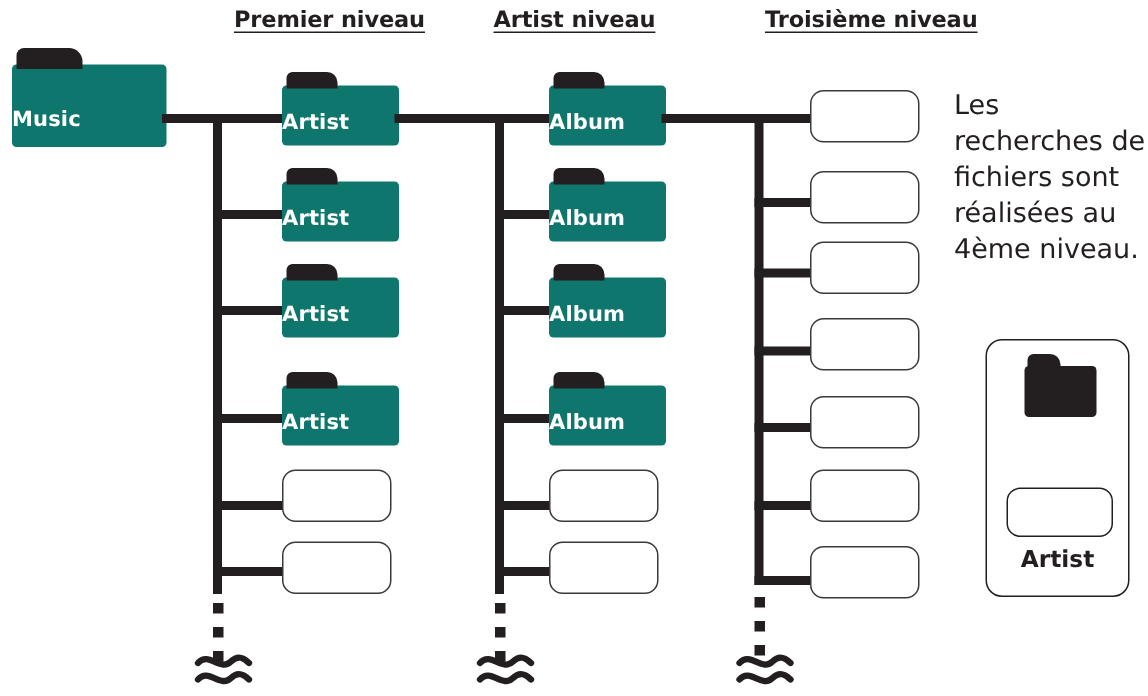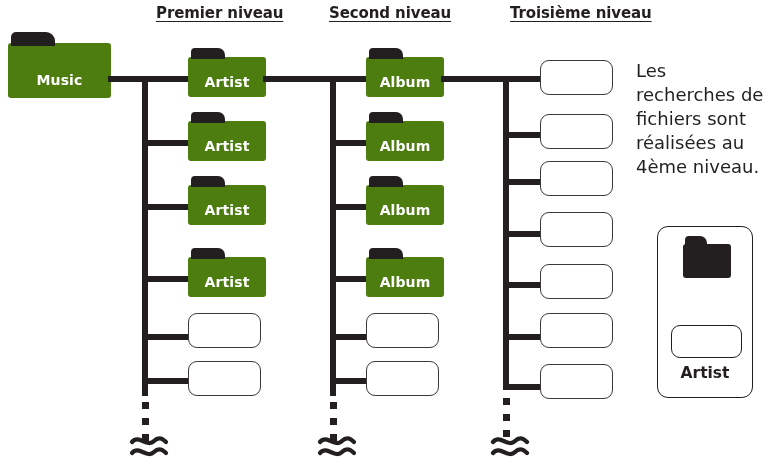--- a/index.html
+++ b/index.html
@@ -21,26 +21,26 @@
     white-space:nowrap;
     letter-spacing:-0.1px;
   }
   #hdr1{left:156px;top:4px;}
   #hdr2{left:329px;top:4px;}
   #hdr3{left:510px;top:4px;}
 
   
   .folder{
     position:absolute;
-    background:#4d7c0f;
+    background:#0f766e;
     border-radius:3px;
     box-sizing:border-box;
     display:flex;
     align-items:flex-end;
-    justify-content:center;
+    justify-content:flex-start;
   }
   .folder .tab{
     position:absolute;
     left:3px;
     top:-9px;
     width:44%;
     height:11px;
     background:#231f20;
     border-radius:4px 7px 0 0;
   }
@@ -108,21 +108,21 @@
   }
   #legend #lg-text-folder{top:56px;}
   #legend #lg-text-file{top:137px;}
 </style>
 </head>
 <body>
 
 <div id="stage">
 
   <div class="col-header" id="hdr1">Premier niveau</div>
-  <div class="col-header" id="hdr2">Second niveau</div>
+  <div class="col-header" id="hdr2">Artist niveau</div>
   <div class="col-header" id="hdr3">Troisième niveau</div>
 
   <div class="folder root" style="left:8px;top:43px;width:103px;height:55px;">
     <span class="tab"></span>
     <span class="flabel">Music</span>
   </div>
 
   <div class="hline" style="left:108px;top:76px;width:80px;"></div>
 
   <div class="trunk" style="left:142px;top:76px;height:320px;"></div>

